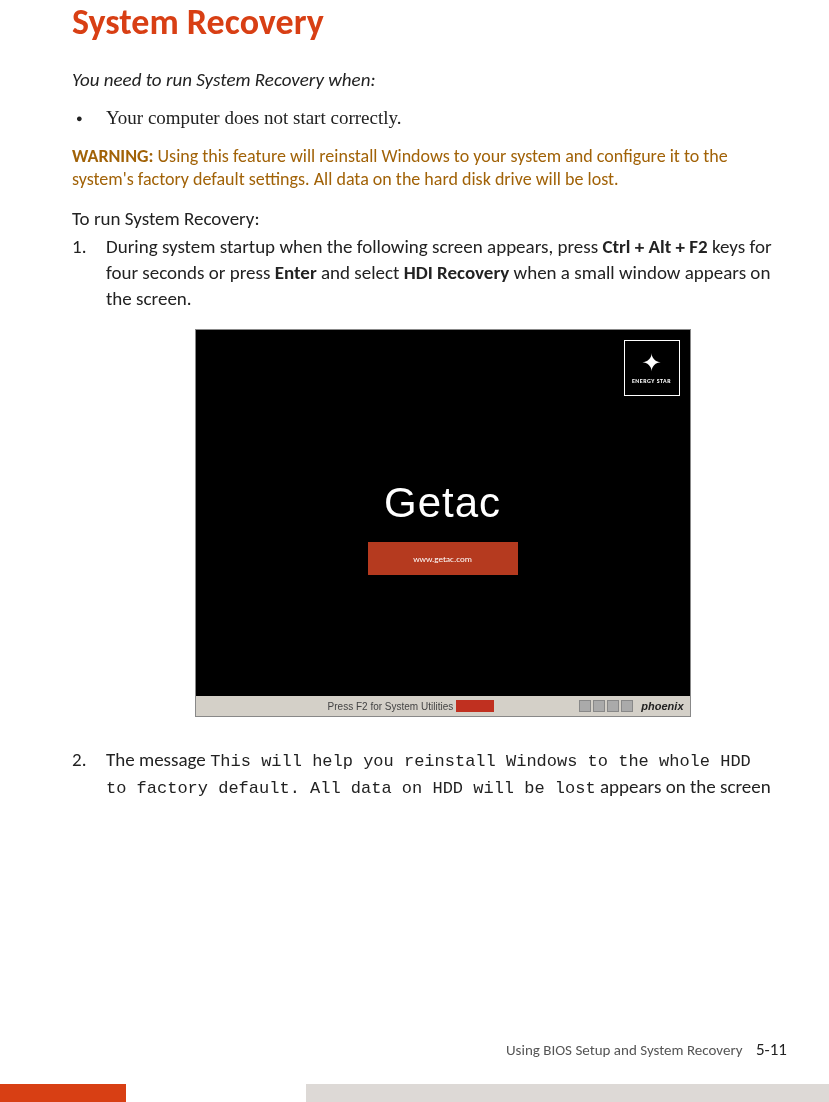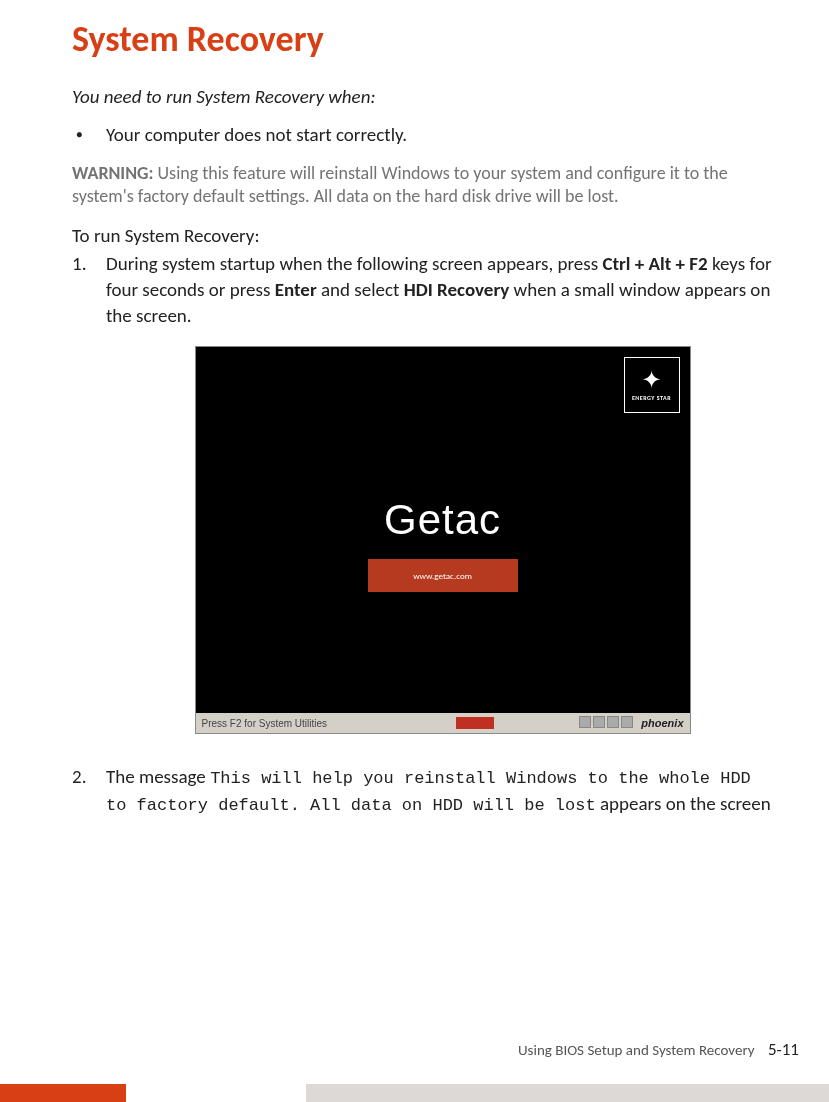--- a/index.html
+++ b/index.html
@@ -5,35 +5,36 @@
   * { box-sizing: border-box; margin: 0; padding: 0; }
   body {
     width: 829px;
     height: 1102px;
     background: #ffffff;
     font-family: 'Segoe UI', Calibri, sans-serif;
     color: #222;
     position: relative;
   }
   .page-content {
-    padding: 17px 50px 0 72px;
+    padding: 0 50px 0 72px;
   }
   .heading {
     font-size: 36px;
     font-weight: 700;
     margin-bottom: 24px;
   }
   .intro-text {
     font-size: 19px;
     margin-bottom: 14px;
     font-style: italic;
   }
   .bullet-list {
     list-style: none;
     margin-bottom: 14px;
+    font-family: Liberation Serif, serif;
   }
   .bullet-list li {
     font-size: 19px;
     padding-left: 34px;
     position: relative;
     margin-bottom: 14px;
     line-height: 1.35;
   }
   .bullet-list li::before {
     content: "●";
@@ -142,31 +143,32 @@
     display: flex;
     align-items: center;
     font-size: 10px;
     color: #444;
     position: relative;
     font-family: Tahoma, sans-serif;
   }
   .bios-bar-left {
     padding-left: 6px;
     flex: 1;
+    text-align: center;
   }
   .bios-bar-red {
     position: absolute;
     left: 260px;
     width: 38px;
     height: 12px;
     background: #c03020;
   }
   .bios-bar-right {
     display: flex;
-    align-items: flex-start;
+    align-items: center;
     gap: 2px;
     padding-right: 6px;
   }
   .bios-tray-icon {
     width: 12px;
     height: 12px;
     background: #aaa;
     border: 1px solid #888;
   }
   .bios-bar-brand {
@@ -179,21 +181,21 @@
 
   
   .page-footer {
     position: absolute;
     bottom: 0;
     left: 0;
     right: 0;
   }
   .footer-text {
     text-align: right;
-    padding-right: 30px;
+    padding-right: 42px;
     font-size: 15px;
     color: #555;
     margin-bottom: 24px;
   }
   .footer-page {
     font-size: 17px;
     color: #222;
     margin-left: 10px;
   }
   .footer-bars {
@@ -208,21 +210,21 @@
 
 <div class="page-content">
   <h1 class="heading" style="color:#d83f14">System Recovery</h1>
 
   <p class="intro-text">You need to run System Recovery when:</p>
 
   <ul class="bullet-list">
     <li>Your computer does not start correctly.</li>
   </ul>
 
-  <p class="warning-block" style="color:#737373">
+  <p class="warning-block" style="color:#a16207">
     <span class="warning-label">WARNING:</span><span> Using this feature will reinstall Windows to your system and configure it to the system's factory default settings. All data on the hard disk drive will be lost.</span>
   </p>
 
   <p class="sub-intro">To run System Recovery:</p>
 
   <ol class="num-list">
     <li>
       <span class="num">1.</span>
       <span>During system startup when the following screen appears, press </span><span class="bold">Ctrl + Alt + F2</span><span> keys for four seconds or press </span><span class="bold">Enter</span><span> and select </span><span class="bold">HDI Recovery</span><span> when a small window appears on the screen.</span>
 

